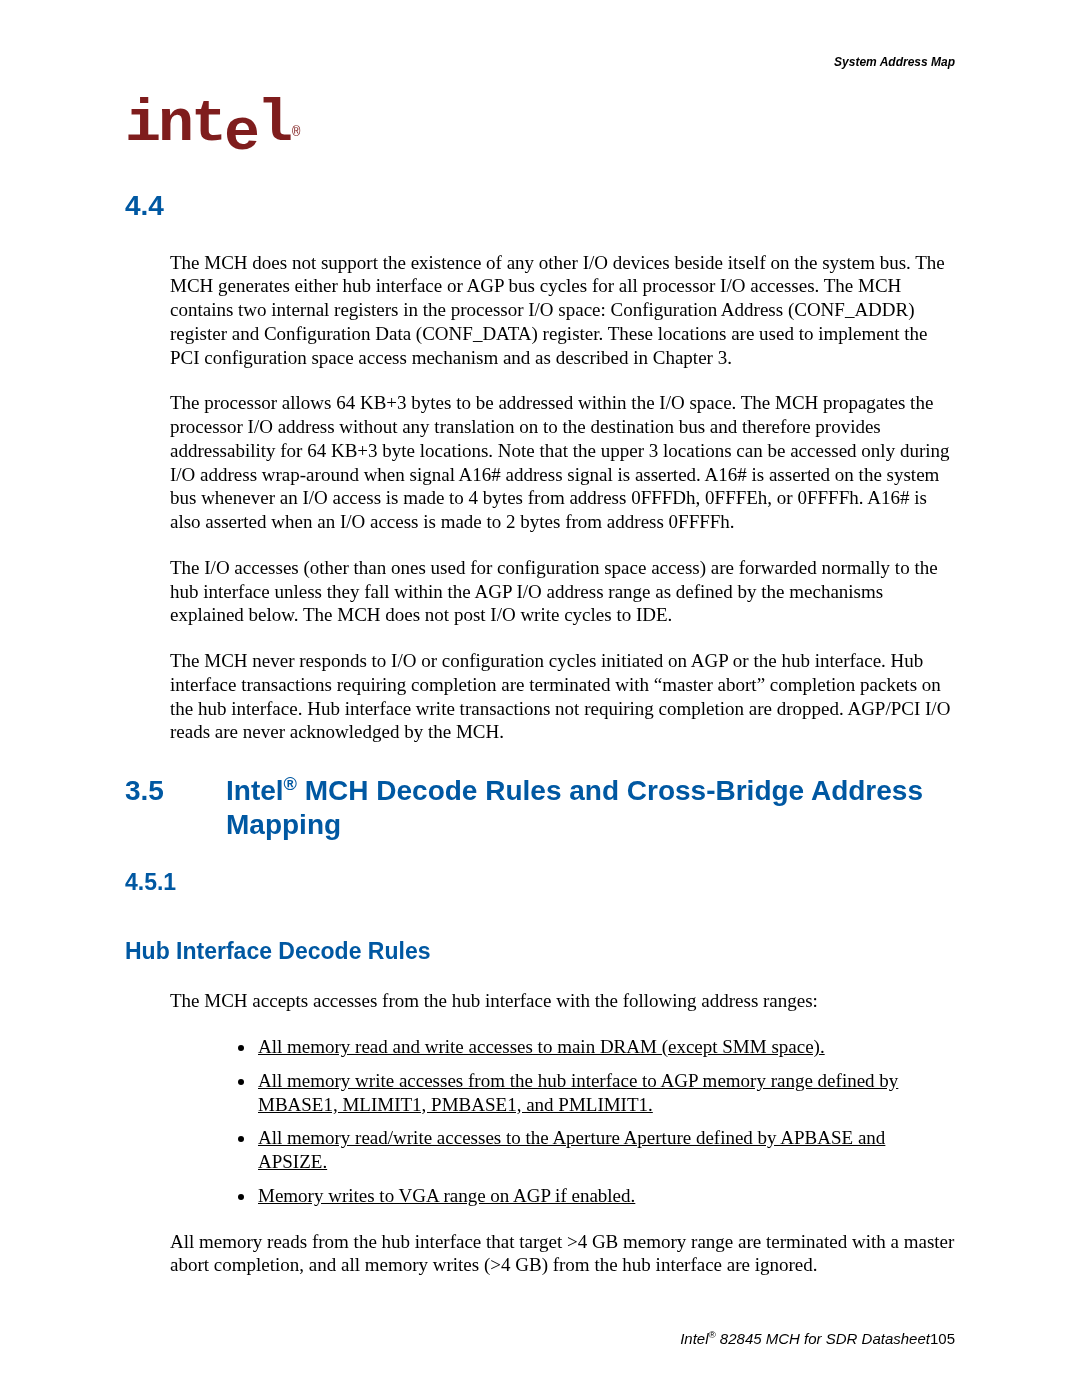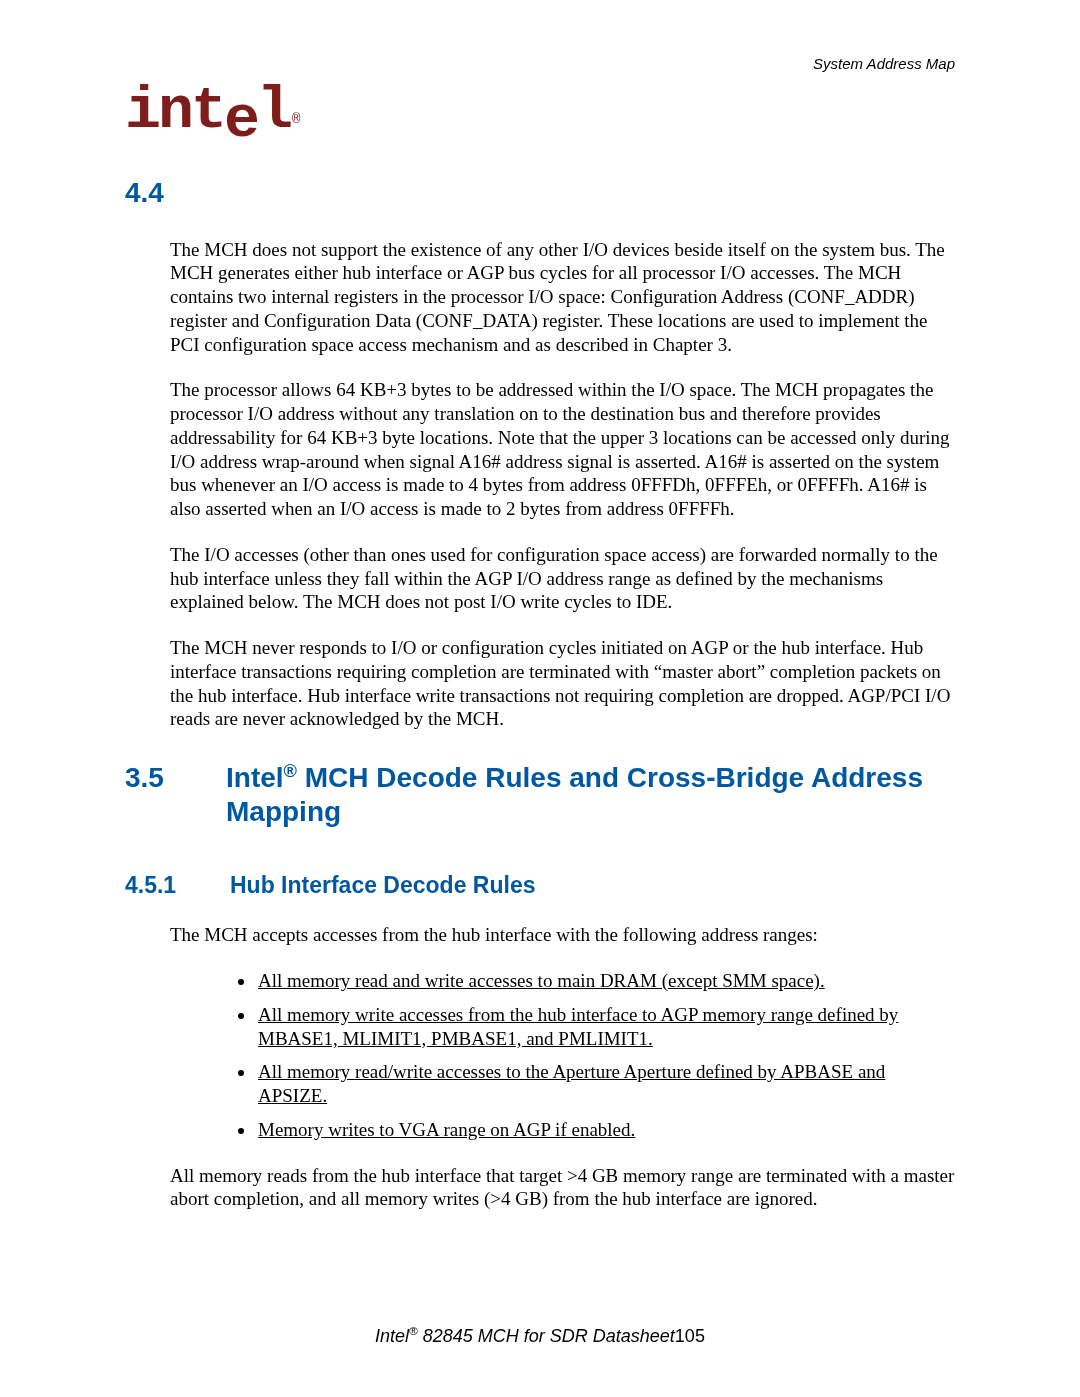--- a/index.html
+++ b/index.html
@@ -17,23 +17,24 @@
     position: relative;
     width: 1080px;
     height: 1397px;
     box-sizing: border-box;
     padding: 55px 125px 0 125px;
   }
   .header-title {
     text-align: right;
     font-family: Arial, Helvetica, sans-serif;
     font-style: italic;
-    font-size: 15px;
-    margin-bottom: 12px;
+    font-size: 12px;
+    margin-bottom: 28px;
     margin-right: 0;
+    font-weight: bold;
   }
   .logo {
     font-family: Liberation Mono, monospace;
     font-weight: 800;
     font-size: 60px;
     letter-spacing: -3px;
     color: #7f1d1d;
     line-height: 0.9;
     position: relative;
     margin-bottom: 38px;
@@ -103,23 +104,23 @@
   ul.body-list li {
     margin-bottom: 10px;
     padding-left: 2px;
   }
   .footer {
     position: absolute;
     bottom: 50px;
     left: 125px;
     right: 125px;
     display: flex;
-    justify-content: center;
+    justify-content: flex-end;
     align-items: baseline;
-    font-size: 18px;
+    font-size: 15px;
   }
   .footer-left {
     font-family: Arial, Helvetica, sans-serif;
     font-style: italic;
   }
   .footer-right {
     font-family: Arial, Helvetica, sans-serif;
   }
   .heading-text { flex: 1; }
 </style>
@@ -140,21 +141,21 @@
   <p class="body-text">The processor allows 64 KB+3 bytes to be addressed within the I/O space. The MCH propagates the processor I/O address without any translation on to the destination bus and therefore provides addressability for 64 KB+3 byte locations. Note that the upper 3 locations can be accessed only during I/O address wrap-around when signal A16# address signal is asserted. A16# is asserted on the system bus whenever an I/O access is made to 4 bytes from address 0FFFDh, 0FFFEh, or 0FFFFh. A16# is also asserted when an I/O access is made to 2 bytes from address 0FFFFh.</p>
   <p class="body-text">The I/O accesses (other than ones used for configuration space access) are forwarded normally to the hub interface unless they fall within the AGP I/O address range as defined by the mechanisms explained below. The MCH does not post I/O write cycles to IDE.</p>
   <p class="body-text">The MCH never responds to I/O or configuration cycles initiated on AGP or the hub interface. Hub interface transactions requiring completion are terminated with “master abort” completion packets on the hub interface. Hub interface write transactions not requiring completion are dropped. AGP/PCI I/O reads are never acknowledged by the MCH.</p>
 
   <h2 class="section-heading" style="margin-top:30px;">
     <span class="num">3.5</span>
     <span class="heading-text"><span>Intel</span><span class="reg-inline">®</span><span> MCH Decode Rules and Cross-Bridge Address Mapping</span></span>
   </h2>
 
 
-  <h3 class="sub-heading" style="margin-top:44px;">
+  <h3 class="sub-heading" style="margin-top:28px;flex-direction:column;">
     <span class="num">4.5.1</span>
     <span class="heading-text">Hub Interface Decode Rules</span>
   </h3>
 
   <p class="body-text">The MCH accepts accesses from the hub interface with the following address ranges:</p>
 
   <ul class="body-list">
     <li>All memory read and write accesses to main DRAM (except SMM space).</li>
     <li>All memory write accesses from the hub interface to AGP memory range defined by MBASE1, MLIMIT1, PMBASE1, and PMLIMIT1.</li>
     <li>All memory read/write accesses to the Aperture Aperture defined by APBASE and APSIZE.</li>

